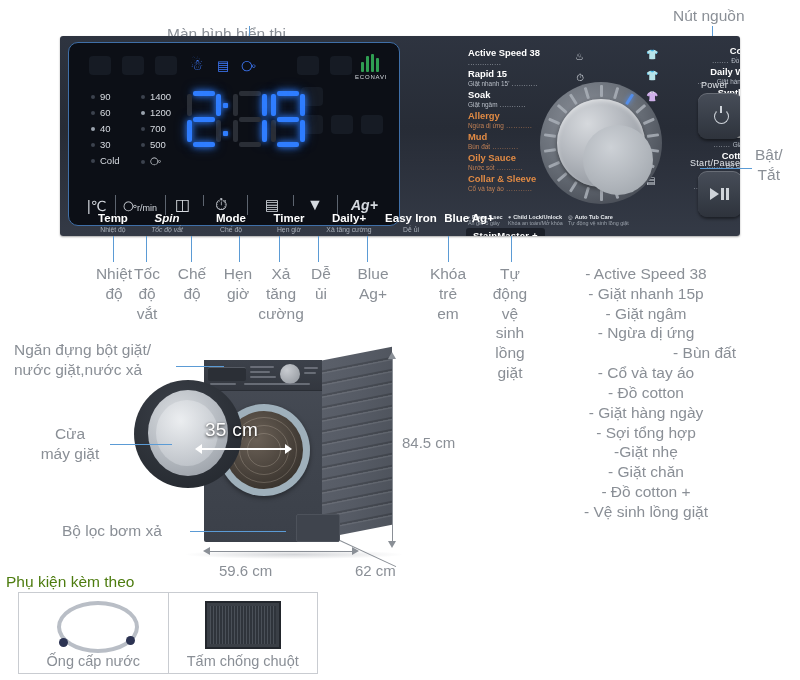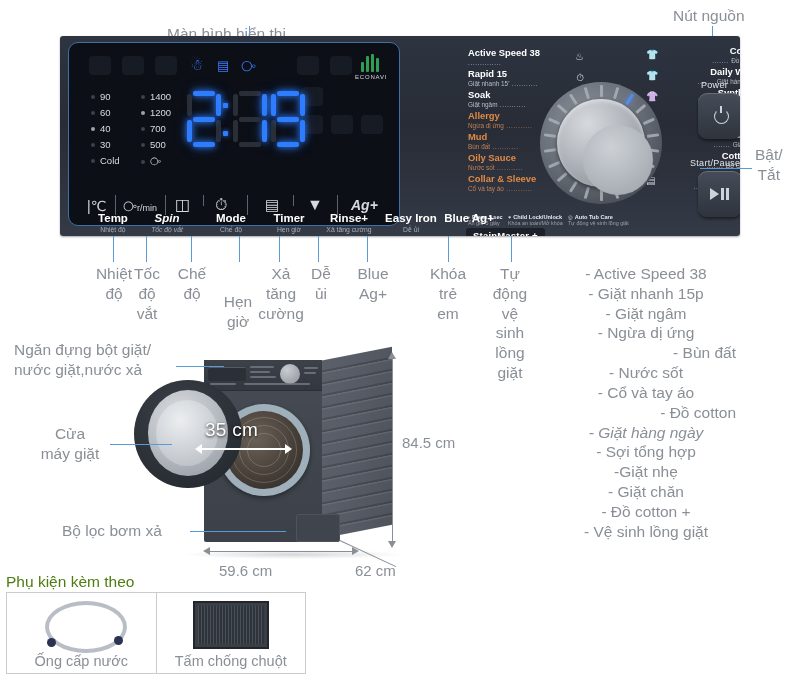--- a/index.html
+++ b/index.html
@@ -180,21 +180,21 @@
     text-shadow:0 1px 3px rgba(0,0,0,.85);letter-spacing:.3px;}
   #cm35arrow{position:absolute;left:195px;top:444px;width:97px;height:10px;}
   #cm35arrow .bar{position:absolute;left:6px;top:4px;width:85px;height:2px;background:#fff;}
   #cm35arrow .la,#cm35arrow .ra{position:absolute;top:0;width:0;height:0;
     border-top:5px solid transparent;border-bottom:5px solid transparent;}
   #cm35arrow .la{left:0;border-right:7px solid #fff;}
   #cm35arrow .ra{right:0;border-left:7px solid #fff;}
 
   
   #acc-title{position:absolute;left:6px;top:573px;font-size:15.5px;color:#4d7c0f;}
-  #acc-box{position:absolute;left:6px;top:592px;width:298px;height:80px;
+  #acc-box{position:absolute;left:18px;top:592px;width:298px;height:80px;
     border:1px solid #c9ccd1;display:flex;}
   .acc-cell{flex:1;position:relative;border-right:1px solid #c9ccd1;}
   .acc-cell:last-child{border-right:none;}
   .acc-cap{position:absolute;left:0;right:0;bottom:4px;text-align:center;
     font-size:14.5px;color:#8a8f96;}
   #hose{position:absolute;left:38px;top:8px;width:74px;height:44px;border-radius:50%;
     border:4px solid #b9bec6;}
   #hose .e1,#hose .e2{position:absolute;width:9px;height:9px;border-radius:50%;background:#2c3352;}
   #hose .e1{left:-2px;bottom:2px}#hose .e2{right:0px;bottom:4px}
   #mesh{position:absolute;left:36px;top:8px;width:72px;height:44px;
@@ -447,21 +447,21 @@
       </div>
       <div class="plab" style="left: 140px; top: 176px; width: 62px;">
         <div class="en">Mode</div>
         <div class="vi">Chế độ</div>
       </div>
       <div class="plab" style="left: 198px; top: 176px; width: 62px;">
         <div class="en">Timer</div>
         <div class="vi">Hẹn giờ</div>
       </div>
       <div class="plab" style="left: 258px; top: 176px; width: 62px;">
-        <div class="en">Rinse+</div>
+        <div class="en">Daily+</div>
         <div class="vi">Xả tăng cường</div>
       </div>
       <div class="plab" style="left: 320px; top: 176px; width: 62px;">
         <div class="en">Easy Iron</div>
         <div class="vi">Dễ ủi</div>
       </div>
       <div class="plab" style="left: 378px; top: 176px; width: 62px;">
         <div class="en">Blue Ag+</div>
       </div>
     </div>
@@ -480,21 +480,21 @@
   </div>
 
 <div id="bottom-labels">
     <div class="callout-label" style="left: 82px; top: 264px; width: 64px; text-align: center;">Nhiệt
 độ</div>
     <div class="callout-label" style="left: 122px; top: 264px; width: 50px; text-align: center;">Tốc
 độ
 vắt</div>
     <div class="callout-label" style="left: 168px; top: 264px; width: 48px; text-align: center;">Chế
 độ</div>
-    <div class="callout-label" style="left: 214px; top: 264px; width: 48px; text-align: center; margin-top: 28px;">Hẹn
+    <div class="callout-label" style="left: 214px; top: 264px; width: 48px; text-align: center;">Hẹn
 giờ</div>
     <div class="callout-label" style="left: 252px; top: 264px; width: 58px; text-align: center;">Xả
 tăng
 cường</div>
     <div class="callout-label" style="left: 304px; top: 264px; width: 34px; text-align: center;">Dễ
 ủi</div>
     <div class="callout-label" style="left: 344px; top: 264px; width: 58px; text-align: center;">Blue
 Ag+</div>
     <div class="callout-label" style="left: 424px; top: 264px; width: 48px; text-align: center;">Khóa
 trẻ
@@ -506,24 +506,23 @@
 lồng
 giặt</div>
   </div>
 
 <div id="prog-annot" style="position:absolute;left:556px;top:264px;width:180px;text-align:center;">
     <div class="callout-label" style="position: static; text-align: center;">- Active Speed 38</div>
     <div class="callout-label" style="position: static; text-align: center;">- Giặt nhanh 15p</div>
     <div class="callout-label" style="position: static; text-align: center;">- Giặt ngâm</div>
     <div class="callout-label" style="position: static; text-align: center;">- Ngừa dị ứng</div>
     <div class="callout-label" style="position: static; text-align: right;">- Bùn đất</div>
-    <div class="callout-label" style="position: static; text-align: center;">- Nước sốt</div>
     <div class="callout-label" style="position: static; text-align: center;">- Cổ và tay áo</div>
-    <div class="callout-label" style="position: static; text-align: right;">- Đồ cotton</div>
-    <div class="callout-label" style="position: static; text-align: center; font-style: italic;">- Giặt hàng ngày</div>
+    <div class="callout-label" style="position: static; text-align: center;">- Đồ cotton</div>
+    <div class="callout-label" style="position: static; text-align: center;">- Giặt hàng ngày</div>
     <div class="callout-label" style="position: static; text-align: center;">- Sợi tổng hợp</div>
     <div class="callout-label" style="position: static; text-align: center;">-Giặt nhẹ</div>
     <div class="callout-label" style="position: static; text-align: center;">- Giặt chăn</div>
     <div class="callout-label" style="position: static; text-align: center;">- Đồ cotton +</div>
     <div class="callout-label" style="position: static; text-align: center;">- Vệ sinh lồng giặt</div>
   </div>
 
 <div id="shadow"></div>
 <div id="machine">
   <div id="side">

